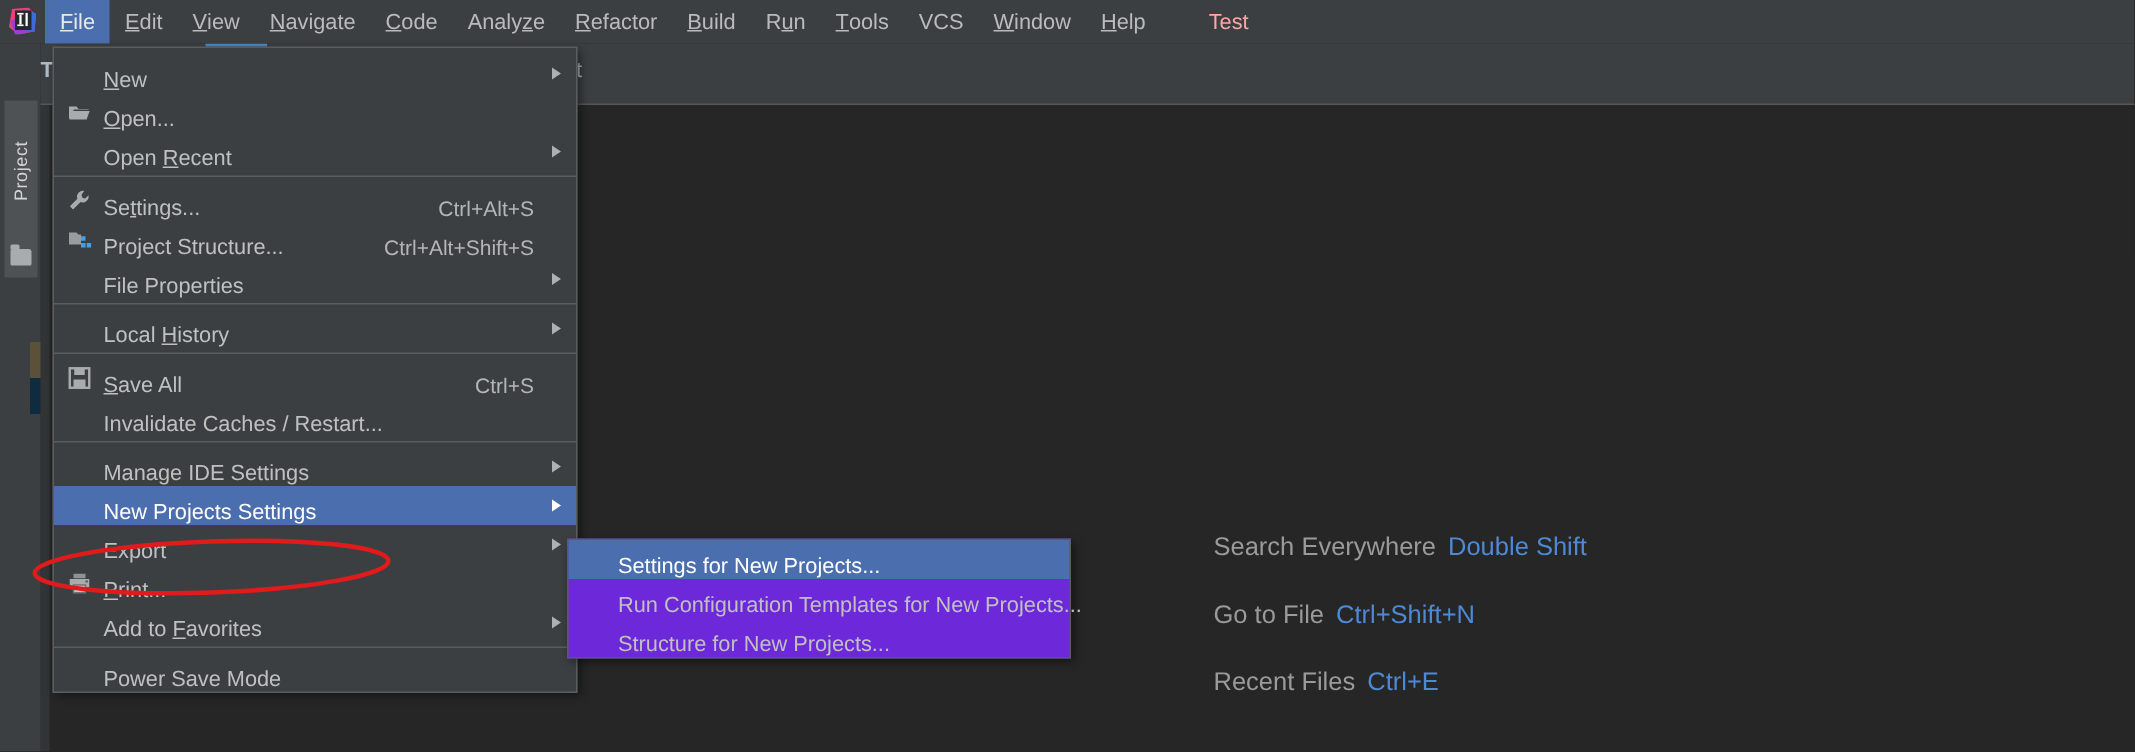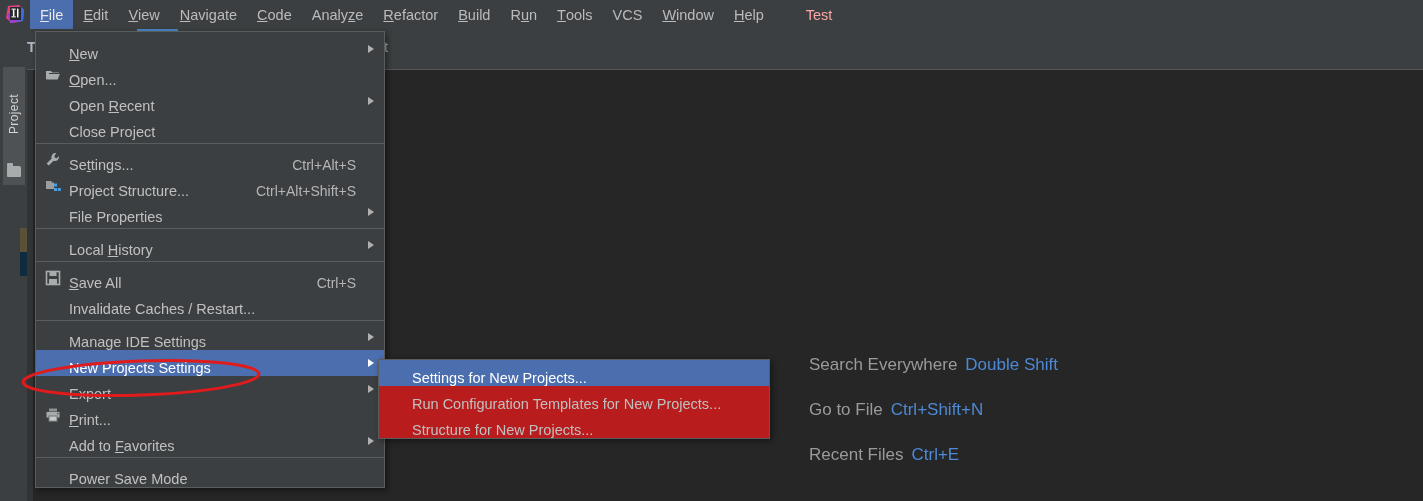--- a/index.html
+++ b/index.html
@@ -122,22 +122,22 @@
     border-top: 4.5px solid transparent;
     border-bottom: 4.5px solid transparent;
   }
   .mi.sel .arrow { border-left-color: #ffffff; }
   .mi .mn { text-decoration: underline; }
   .mi .ic { position: absolute; left: 9px; top: 5px; width: 16px; height: 16px; }
   .sep { height: 1px; background: #5a5d5e; margin: 3px 0; }
 
   
   .submenu {
-    position: absolute; left: 378px; top: 359px; width: 392px;
-    background: #b91c1c; border: 1px solid #5a5d5e;
+    position: absolute; left: 378px; top: 359px; width: 336px;
+    background: #6d28d9; border: 1px solid #5a5d5e;
     box-shadow: 2px 2px 6px rgba(0,0,0,.45);
   }
   .submenu .mi { padding-left: 33px; }
 
   
   .annot { position: absolute; left: 0; top: 0; pointer-events: none; }
 </style>
 </head>
 <body>
 
@@ -218,23 +218,20 @@
         <span class="ic"><svg width="16" height="16" viewBox="0 0 16 16">
             <path d="M1 4h5l1.4 1.6H14V6H4.2L2 12H1z" fill="#a9acad"></path>
             <path d="M3.2 7h11.6l-2.1 5.6H1.2z" fill="#a9acad"></path>
           </svg></span>
         <span><span class="mn">O</span>pen...</span>
       </div>
       <div class="mi">
         <span>Open <span class="mn">R</span>ecent</span>
         <span class="arrow"></span>
       </div>
-      <div class="mi">
-        <span>Close Project</span>
-      </div>
       <div class="sep"></div>
       <div class="mi">
         <span class="ic"><svg width="16" height="16" viewBox="0 0 16 16">
             <path d="M11.2 1.2a4 4 0 0 0-4.6 5.3L1.6 11.5l2.1 2.1 5-4.9a4 4 0 0 0 5.3-4.6l-2.2 2.2-1.9-.5-.5-1.9z" fill="#a9acad"></path>
           </svg></span>
         <span>Se<span class="mn">t</span>tings...</span>
         <span class="accel">Ctrl+Alt+S</span>
       </div>
       <div class="mi">
         <span class="ic"><svg width="16" height="16" viewBox="0 0 16 16">

